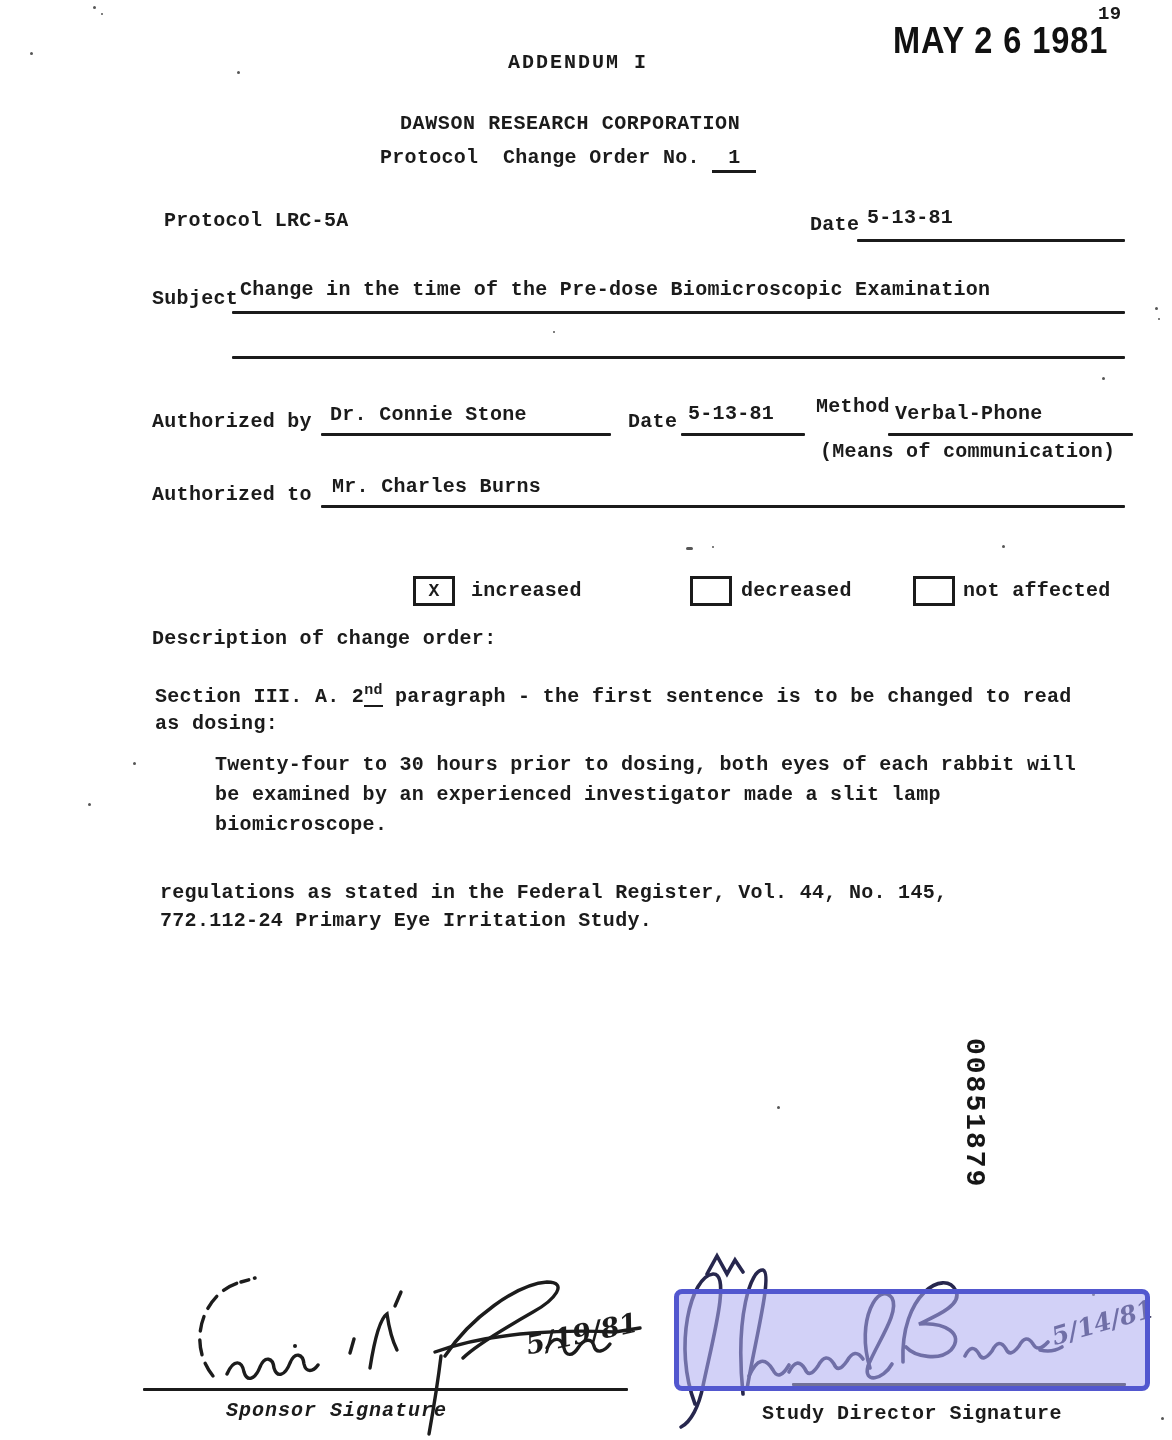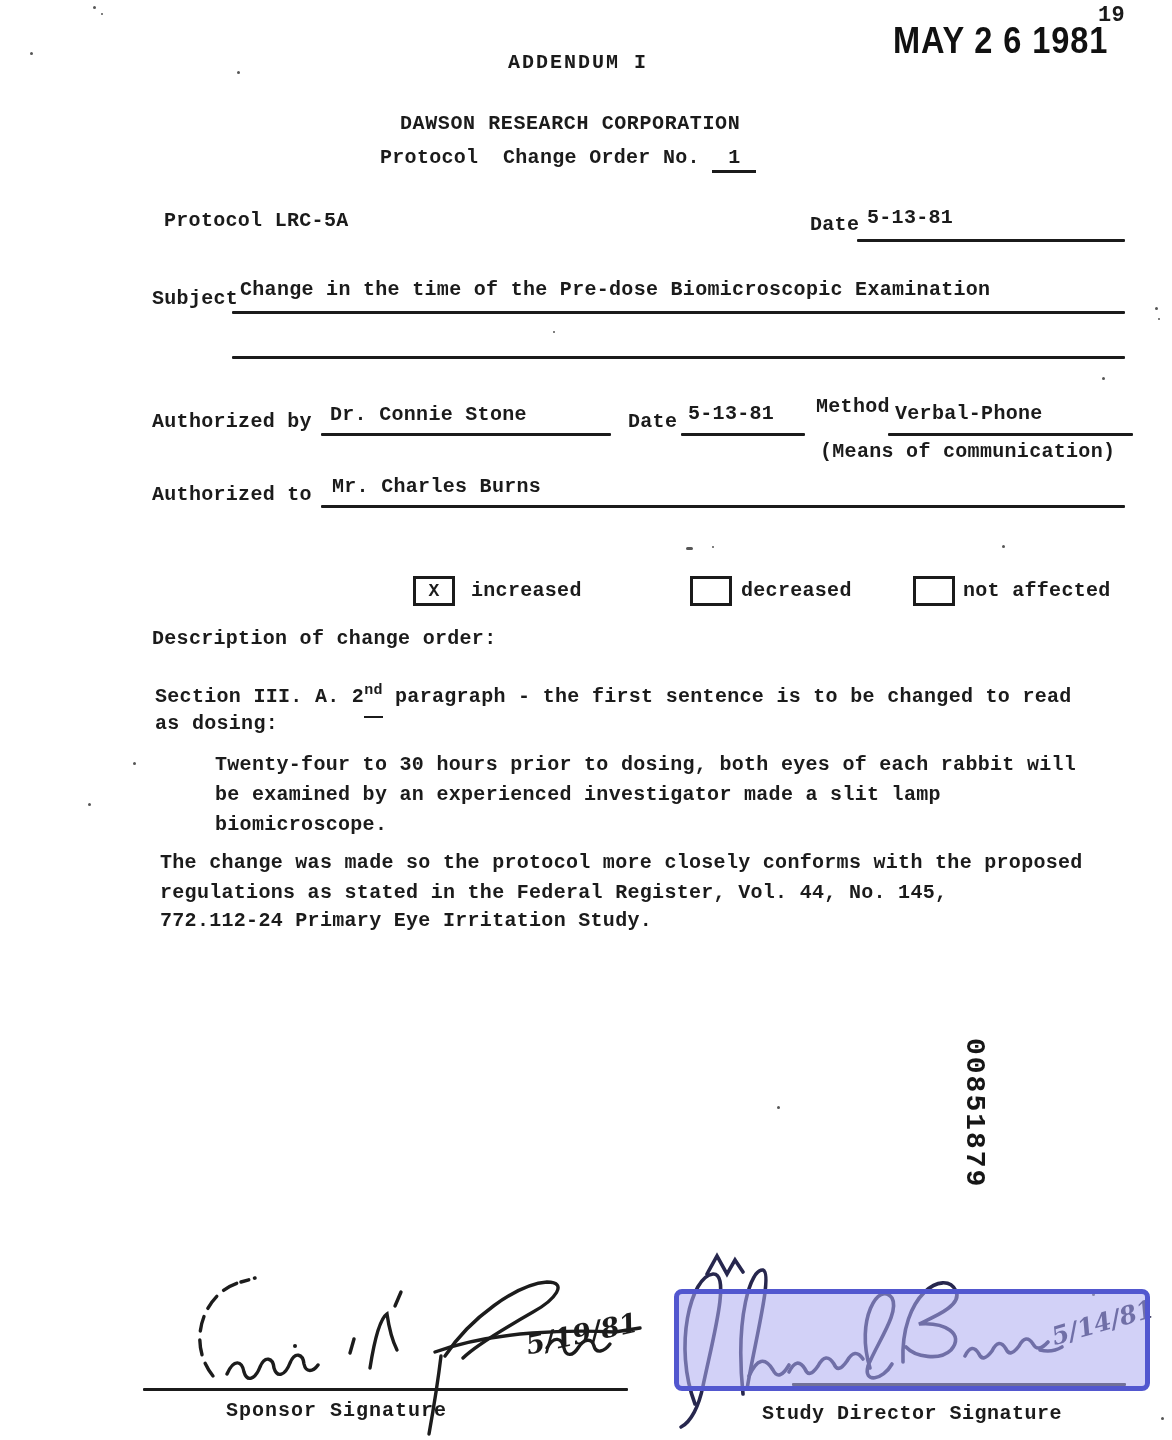--- a/index.html
+++ b/index.html
@@ -54,21 +54,21 @@
     border:3px solid var(--ink);
     display:flex;align-items:center;justify-content:center;
     font-size:18px;
     background:#fff;
   }
   .sup-raised{
     display:inline-block;
     font-size:15px;
     transform:translateY(-8px);
     border-bottom:2.5px solid var(--ink);
-    padding-bottom:16px;
+    padding-bottom:5px;
   }
   .vstamp{
     position:absolute;
     left:990px;top:1038px;
     transform:rotate(90deg);
     transform-origin:0 0;
     font-size:28px;
     letter-spacing:2px;
     color:#161616;
     white-space:pre;
@@ -96,21 +96,21 @@
     background:#2c2c2c;
     border-radius:50%;
     opacity:.8;
   }
 </style>
 </head>
 <body>
 
 <div class="page">
 
-  <div class="t" style="left:1098px;top:4px;font-size:22px;">19</div>
+  <div class="t" style="left:1098px;top:4px;font-size:19px;">19</div>
   <div class="stamp-date" style="left:893px;top:20px;">MAY 2 6 1981</div>
 
   <div class="t" style="left:508px;top:52px;letter-spacing:2px;">ADDENDUM I</div>
   <div class="t" style="left:400px;top:113px;letter-spacing:0.6px;">DAWSON RESEARCH CORPORATION</div>
   <div class="t" style="left:380px;top:147px;"><span>Protocol  Change Order No.</span><span> </span><span class="inline-underline">1</span></div>
 
   <div class="t" style="left:152px;top:210px;margin-left:12px;">Protocol LRC-5A</div>
   <div class="t" style="left:810px;top:214px;">Date</div>
   <div class="t" style="left:867px;top:207px;">5-13-81</div>
   <div class="rule" style="left:857px;top:239px;width:268px;"></div>
@@ -155,42 +155,41 @@
 
   <div class="t" style="left:152px;top:628px;">Description of change order:</div>
 
   <div class="t" style="left:155px;top:686px;"><span>Section III. A. 2</span><span class="sup-raised">nd</span><span> paragraph - the first sentence is to be changed to read</span></div>
   <div class="t" style="left:155px;top:713px;">as dosing:</div>
 
   <div class="t" style="left:215px;top:754px;">Twenty-four to 30 hours prior to dosing, both eyes of each rabbit will</div>
   <div class="t" style="left:215px;top:784px;">be examined by an experienced investigator made a slit lamp</div>
   <div class="t" style="left:215px;top:814px;">biomicroscope.</div>
 
-  <div class="t" style="left:160px;top:852px;">The change was made so the protocol more closely conforms with the proposed</div>
   <div class="t" style="left:160px;top:882px;">regulations as stated in the Federal Register, Vol. 44, No. 145,</div>
   <div class="t" style="left:160px;top:910px;">772.112-24 Primary Eye Irritation Study.</div>
 
   <div class="vstamp">00851879</div>
 
   <svg class="sig-svg" style="left:145px;top:1256px;" width="505" height="185" viewBox="0 0 505 185" fill="none" stroke="#1c1c1c" stroke-width="3.4" stroke-linecap="round">
     <path d="M68,120 C40,85 60,35 96,26" stroke-dasharray="15 9"></path>
     <path d="M96,26 l14,-4" stroke-dasharray="8 6"></path>
     <path d="M82,118 c7,-16 15,-13 17,-2 c3,10 11,8 16,-5 c5,-12 13,-9 14,1 c3,10 11,8 16,-5 c5,-12 13,-9 14,1 c2,9 9,8 14,1"></path>
     <circle cx="150" cy="90" r="2" fill="#1c1c1c" stroke="none"></circle>
     <path d="M205,97 l4,-14"></path>
     <path d="M225,112 C230,80 236,62 242,58 C244,72 248,86 252,94"></path>
     <path d="M250,50 l6,-14"></path>
     <path d="M300,100 C325,62 372,28 402,26 C424,26 410,44 388,56 C360,72 330,90 318,102"></path>
     <path d="M290,96 C350,74 430,74 470,76 L495,72"></path>
     <path d="M402,92 c7,-13 15,-10 17,0 c2,9 9,8 14,0 c6,-10 14,-10 16,-2 c2,8 10,6 16,-2"></path>
     <path d="M296,100 C293,125 289,150 284,178"></path>
   </svg>
   <div class="hand-date" style="left:525px;top:1318px;font-size:27px;color:#1c1c1c;transform:rotate(-12deg);">5/19/81</div>
   <div class="rule" style="left:143px;top:1388px;width:485px;"></div>
-  <div class="t" style="left:226px;top:1400px;letter-spacing:1px;">Sponsor Signature</div>
+  <div class="t" style="left:226px;top:1400px;letter-spacing:1px;font-style:italic;">Sponsor Signature</div>
 
   <svg class="sig-svg" style="left:655px;top:1246px;" width="505" height="190" viewBox="0 0 505 190" fill="none" stroke="#27274e" stroke-width="3.6" stroke-linecap="round">
     <path d="M52,28 L62,10 L72,28 L80,14 L88,26"></path>
     <path d="M40,158 C18,100 36,30 58,28 C76,27 58,92 48,140 C44,160 36,176 26,181"></path>
     <path d="M88,148 C80,70 96,22 108,24 C118,27 100,95 92,143"></path>
     <path d="M94,130 q12,-26 24,-6 q6,12 16,-5"></path>
     <path d="M134,126 q8,-16 16,-3 q4,10 13,-3 q8,-15 16,-2 q4,10 13,-3 q8,-14 16,-2"></path>
     <path d="M215,122 C200,74 224,34 237,52 C245,66 222,97 213,120 C208,138 228,134 237,118"></path>
     <path d="M248,116 C245,48 290,22 301,45 C308,60 276,72 264,78 C290,76 310,88 296,104 C285,115 260,111 251,101"></path>
     <path d="M310,110 q7,-14 14,-2 q4,9 13,-3 q7,-14 14,-2 q4,9 13,-3 q7,-13 14,-2 q5,9 15,-2"></path>

